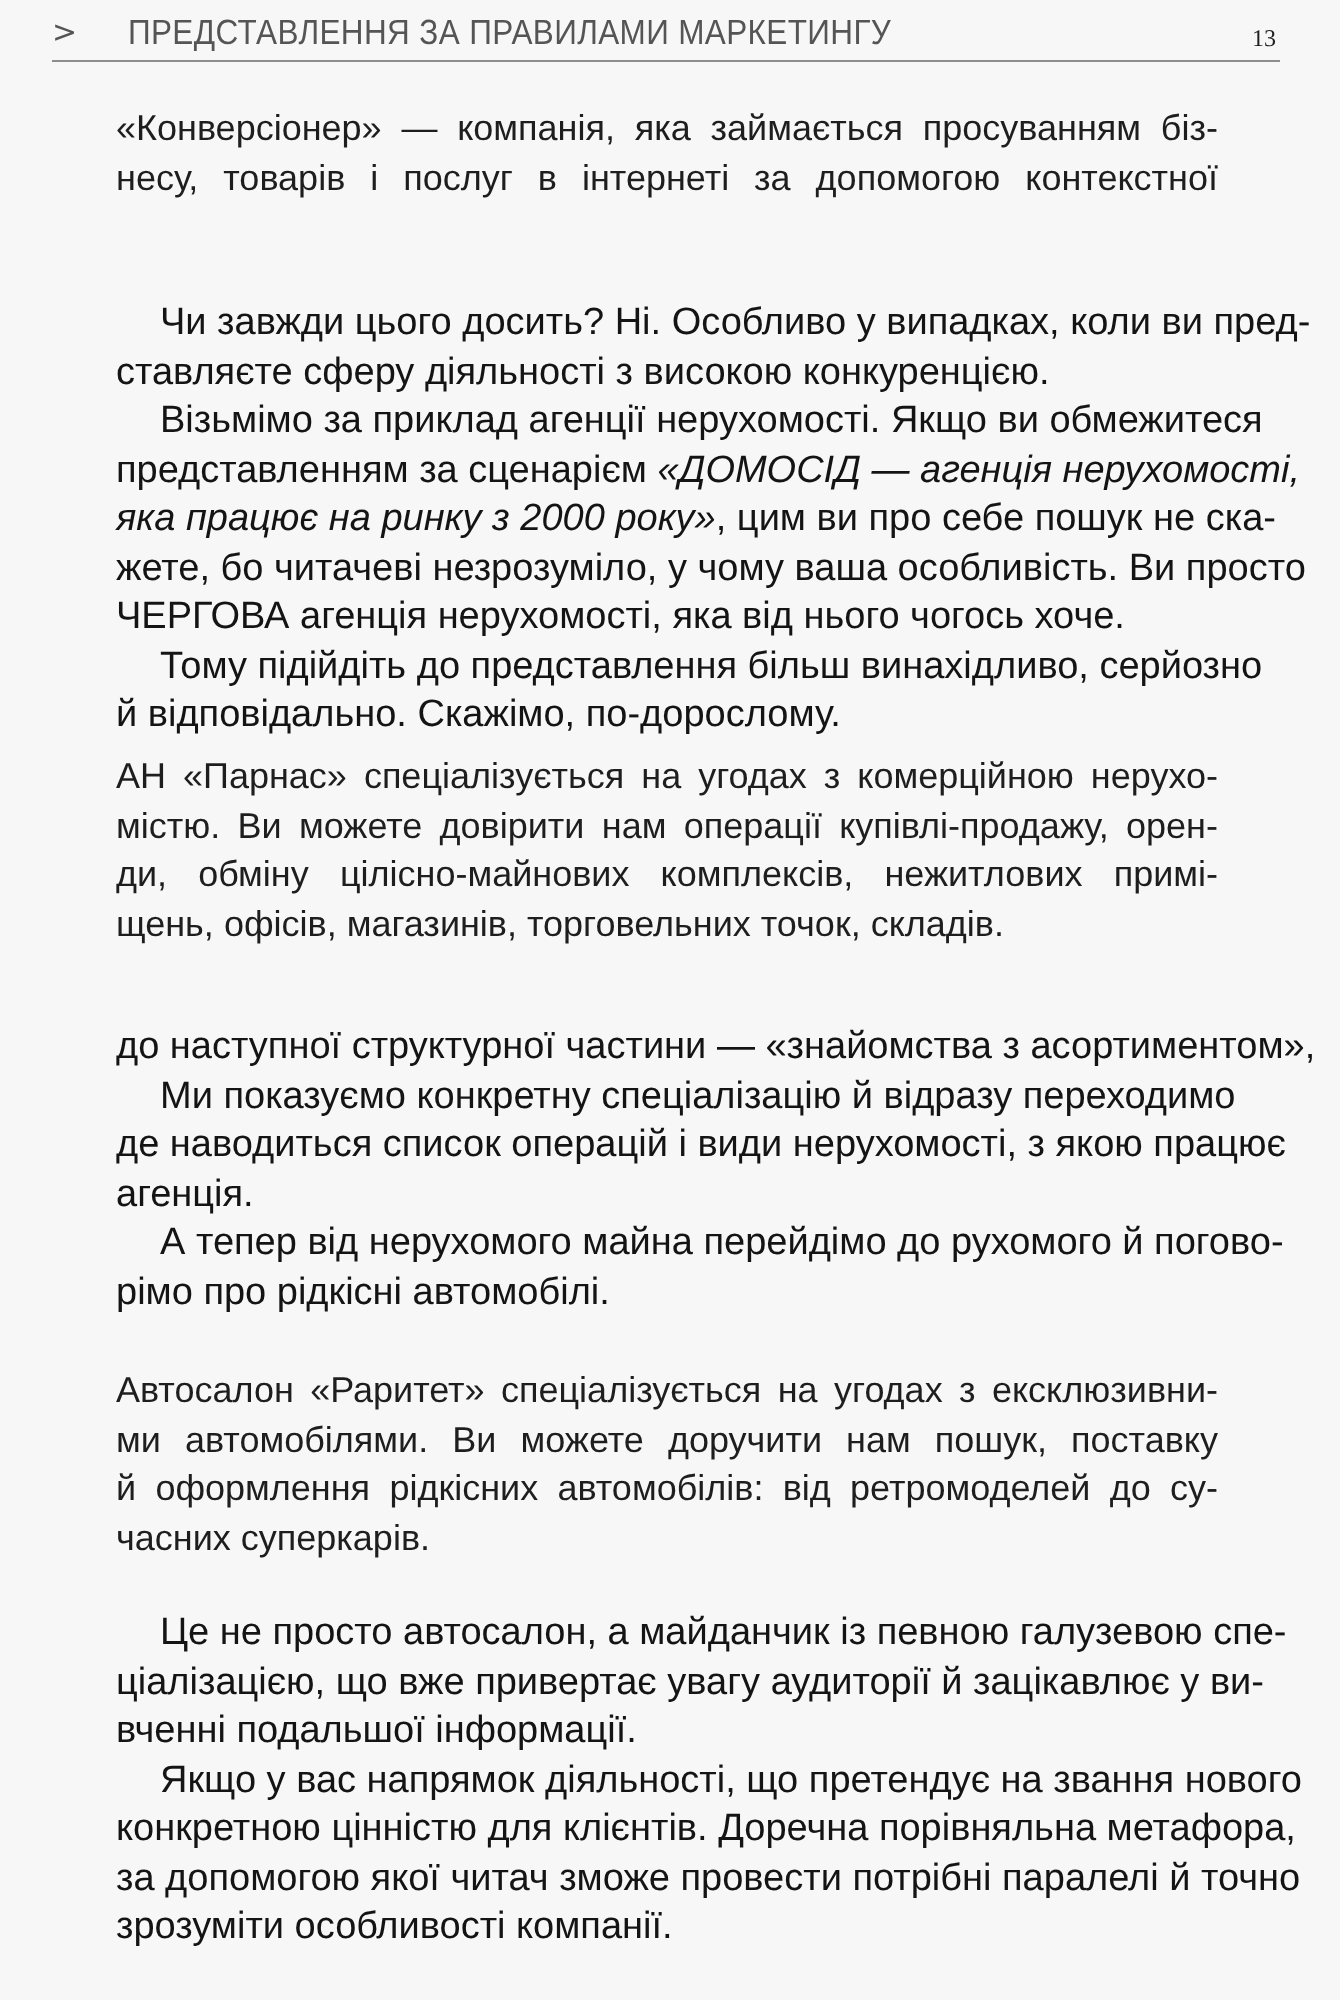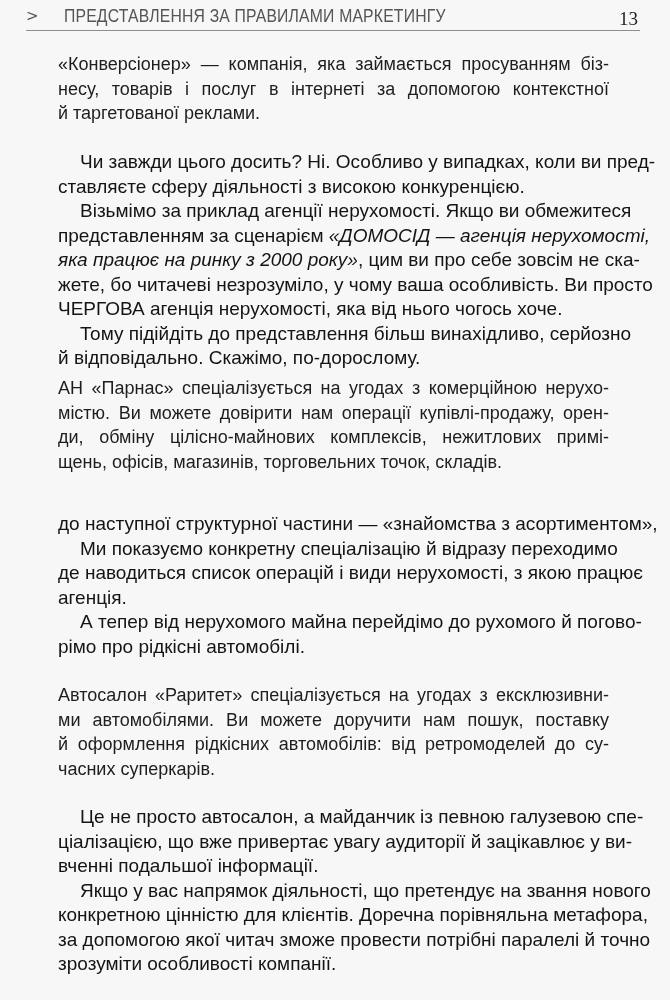--- a/index.html
+++ b/index.html
@@ -47,21 +47,21 @@
       line-height: 20px;
       transform: scaleX(0.9);
       transform-origin: left center;
       white-space: nowrap;
     }
     .rh-page-number {
       position: absolute;
       right: 2px;
       top: 4px;
       font-family: "Liberation Serif", serif;
-      font-size: 19px;
+      font-size: 12px;
       color: #1f1f1f;
       line-height: 22px;
     }
 
     .block {
       position: absolute;
       left: 58px;
       width: 551px;
     }
     .line {
@@ -96,29 +96,28 @@
 
   <div class="running-head">
     <span class="rh-chevron">&gt;</span>
     <span class="rh-title">ПРЕДСТАВЛЕННЯ ЗА ПРАВИЛАМИ МАРКЕТИНГУ</span>
     <span class="rh-page-number">13</span>
   </div>
 
   <div class="block sans" style="top:52px;">
     <span class="line">«Конверсіонер» — компанія, яка займається просуванням біз-</span>
     <span class="line">несу, товарів і послуг в інтернеті за допомогою контекстної</span>
-    <span class="line last">й таргетованої реклами.</span>
   </div>
 
   <div class="block serif" style="top:150px;">
     <span class="line indent">Чи завжди цього досить? Ні. Особливо у випадках, коли ви пред-</span>
     <span class="line last">ставляєте сферу діяльності з високою конкуренцією.</span>
     <span class="line indent">Візьмімо за приклад агенції нерухомості. Якщо ви обмежитеся</span>
     <span class="line"><span>представленням за сценарієм </span><span class="em">«ДОМОСІД — агенція нерухомості,</span></span>
-    <span class="line"><span class="em">яка працює на ринку з 2000 року»</span><span>, цим ви про себе зовсім не ска-</span></span>
+    <span class="line"><span class="em">яка працює на ринку з 2000 року»</span><span>, цим ви про себе пошук не ска-</span></span>
     <span class="line">жете, бо читачеві незрозуміло, у чому ваша особливість. Ви просто</span>
     <span class="line last">ЧЕРГОВА агенція нерухомості, яка від нього чогось хоче.</span>
     <span class="line indent">Тому підійдіть до представлення більш винахідливо, серйозно</span>
     <span class="line last">й відповідально. Скажімо, по-дорослому.</span>
   </div>
 
   <div class="block sans" style="top:376px;">
     <span class="line">АН «Парнас» спеціалізується на угодах з комерційною нерухо-</span>
     <span class="line">містю. Ви можете довірити нам операції купівлі-продажу, орен-</span>
     <span class="line">ди, обміну цілісно-майнових комплексів, нежитлових примі-</span>

